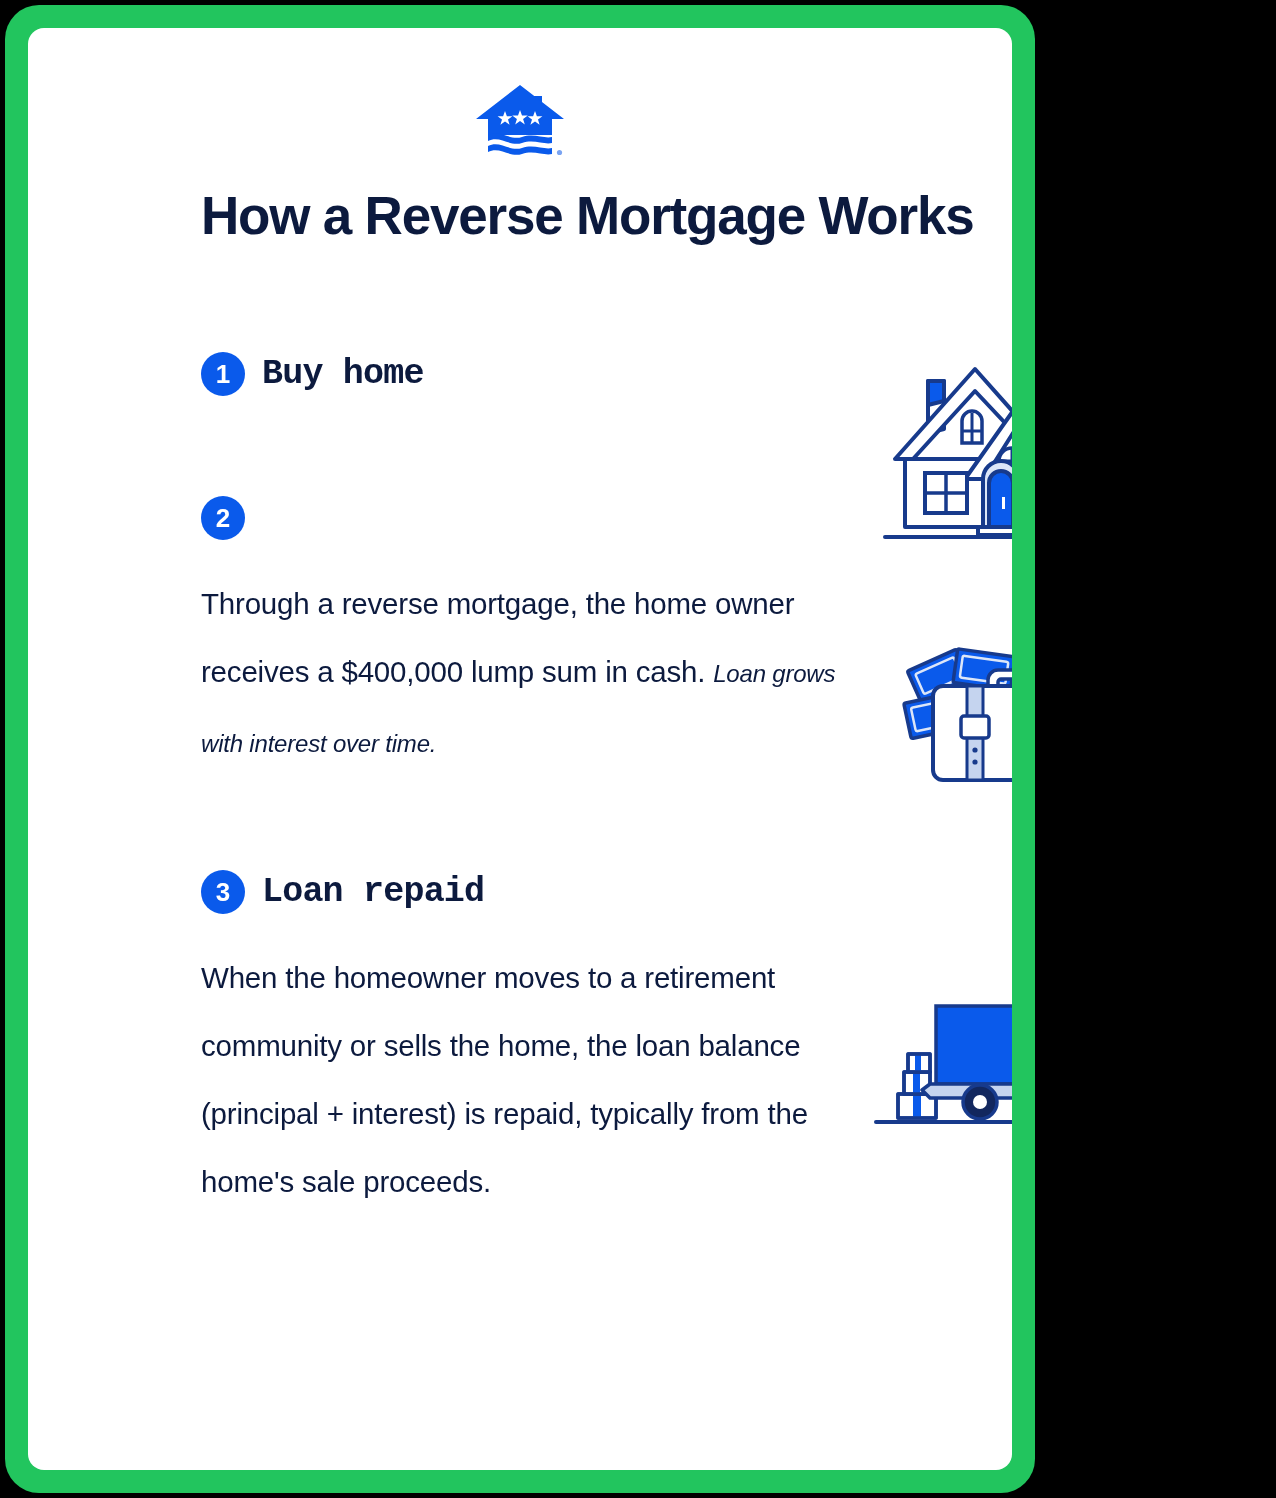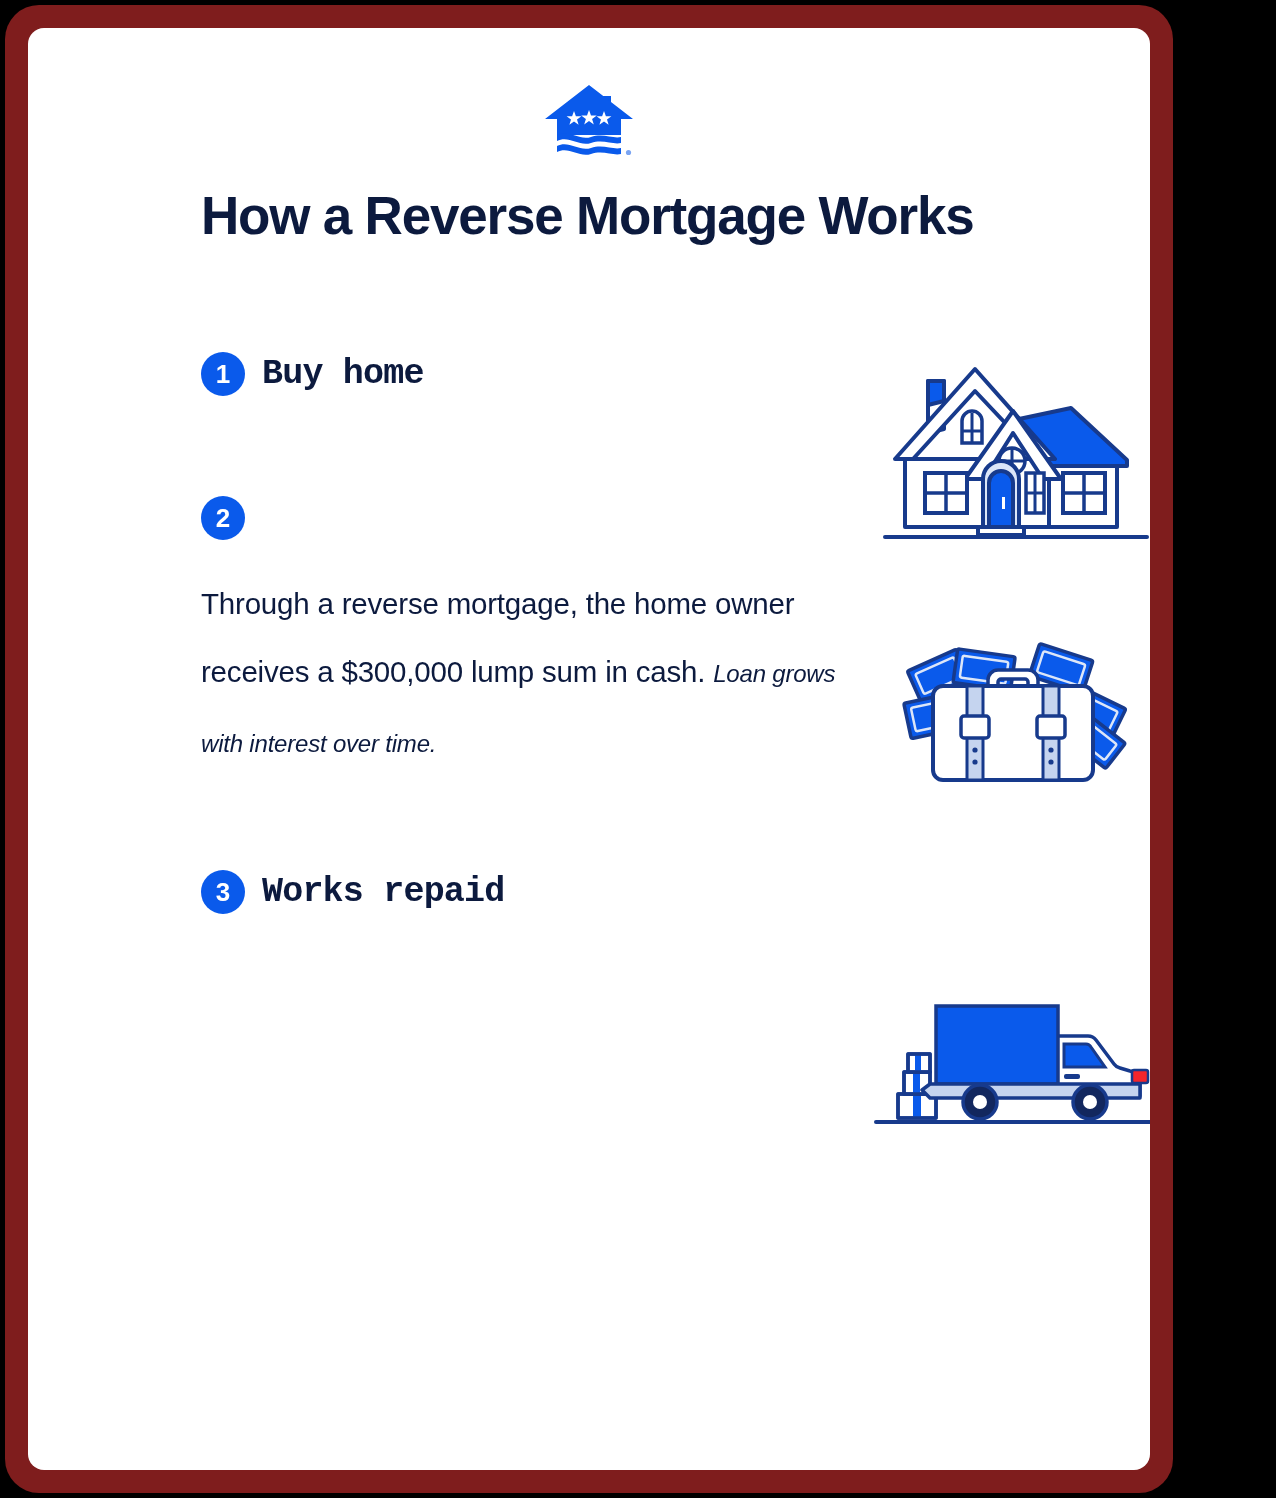--- a/index.html
+++ b/index.html
@@ -7,23 +7,23 @@
     width: 1276px;
     height: 1498px;
     background: #000000;
     font-family: "Liberation Sans", sans-serif;
     overflow: hidden;
   }
   .frame {
     position: absolute;
     left: 5px;
     top: 5px;
-    width: 1168px;
+    width: 1030px;
     height: 1488px;
-    background: #7f1d1d;
+    background: #22c55e;
     border-radius: 34px;
     padding: 23px;
   }
   .card {
     width: 100%;
     height: 100%;
     background: #ffffff;
     border-radius: 16px;
     position: relative;
     overflow: hidden;
@@ -148,29 +148,32 @@
           <div class="badge">1</div>
           <div class="step-title">Buy home</div>
         </div>
       </div>
 
       <div class="step s2">
         <div class="step-head">
           <div class="badge">2</div>
         </div>
         <div class="step-body">
-          <span>Through a reverse mortgage, the home owner receives a $300,000 lump sum in cash.</span>
+          <span>Through a reverse mortgage, the home owner receives a $400,000 lump sum in cash.</span>
           <span class="note">Loan grows with interest over time.</span>
         </div>
       </div>
 
       <div class="step s3">
         <div class="step-head">
           <div class="badge">3</div>
-          <div class="step-title">Works repaid</div>
+          <div class="step-title">Loan repaid</div>
+        </div>
+        <div class="step-body">
+          <span>When the homeowner moves to a retirement community or sells the home, the loan balance (principal + interest) is repaid, typically from the home's sale proceeds.</span>
         </div>
       </div>
 
     </div>
 
     <div class="illus illus-house">
       <svg viewBox="0 0 266 178" xmlns="http://www.w3.org/2000/svg">
         <g stroke="#173a8c" stroke-width="4" stroke-linejoin="round" stroke-linecap="round" fill="none">
 
           <path d="M136 58 L188 47 L244 99 L244 105 L160 105 L136 68 Z" fill="#0a5aeb" stroke="#173a8c"></path>

